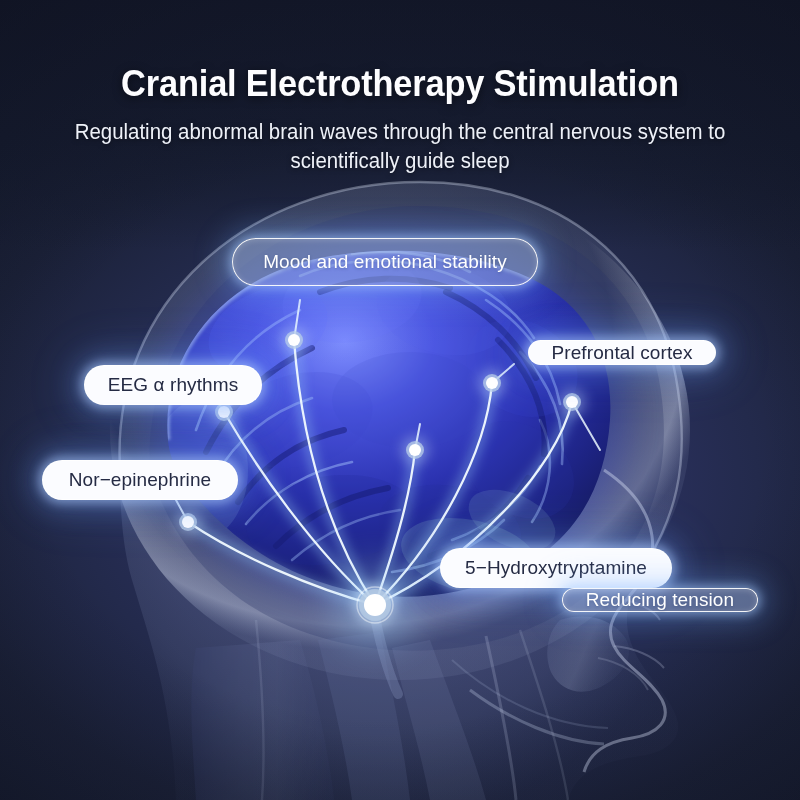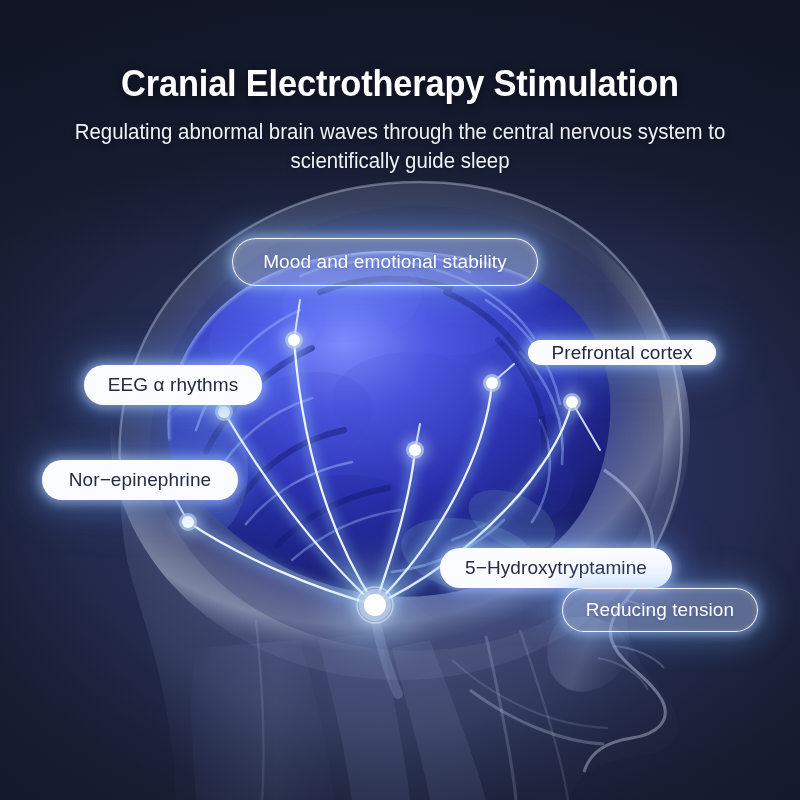--- a/index.html
+++ b/index.html
@@ -94,21 +94,21 @@
       inset 0 1px 6px rgba(255,255,255,.22);
   }
 
   
   #pill-mood      {left:232px;top:238px;width:306px;height:48px;}
   #pill-eeg       {left:84px; top:365px;width:178px;height:40px;}
   #pill-prefrontal{left:528px;top:340px;width:188px;height:25px;}
   #pill-hypo      {left:333px;top:382px;width:156px;height:40px;}
   #pill-nor       {left:42px; top:460px;width:196px;height:40px;}
   #pill-5ht       {left:440px;top:524px;width:232px;height:40px;margin-top:24px;}
-  #pill-tension   {left:562px;top:588px;width:196px;height:44px;text-align:right;}
+  #pill-tension   {left:562px;top:588px;width:196px;height:24px;text-align:right;}
   #pill-deep      {left:140px;top:655px;width:150px;height:40px;}
 </style>
 </head>
 <body>
 
 <div id="stage">
 
   <div class="bg-base"></div>
   <div class="bg-top-dark"></div>
 

